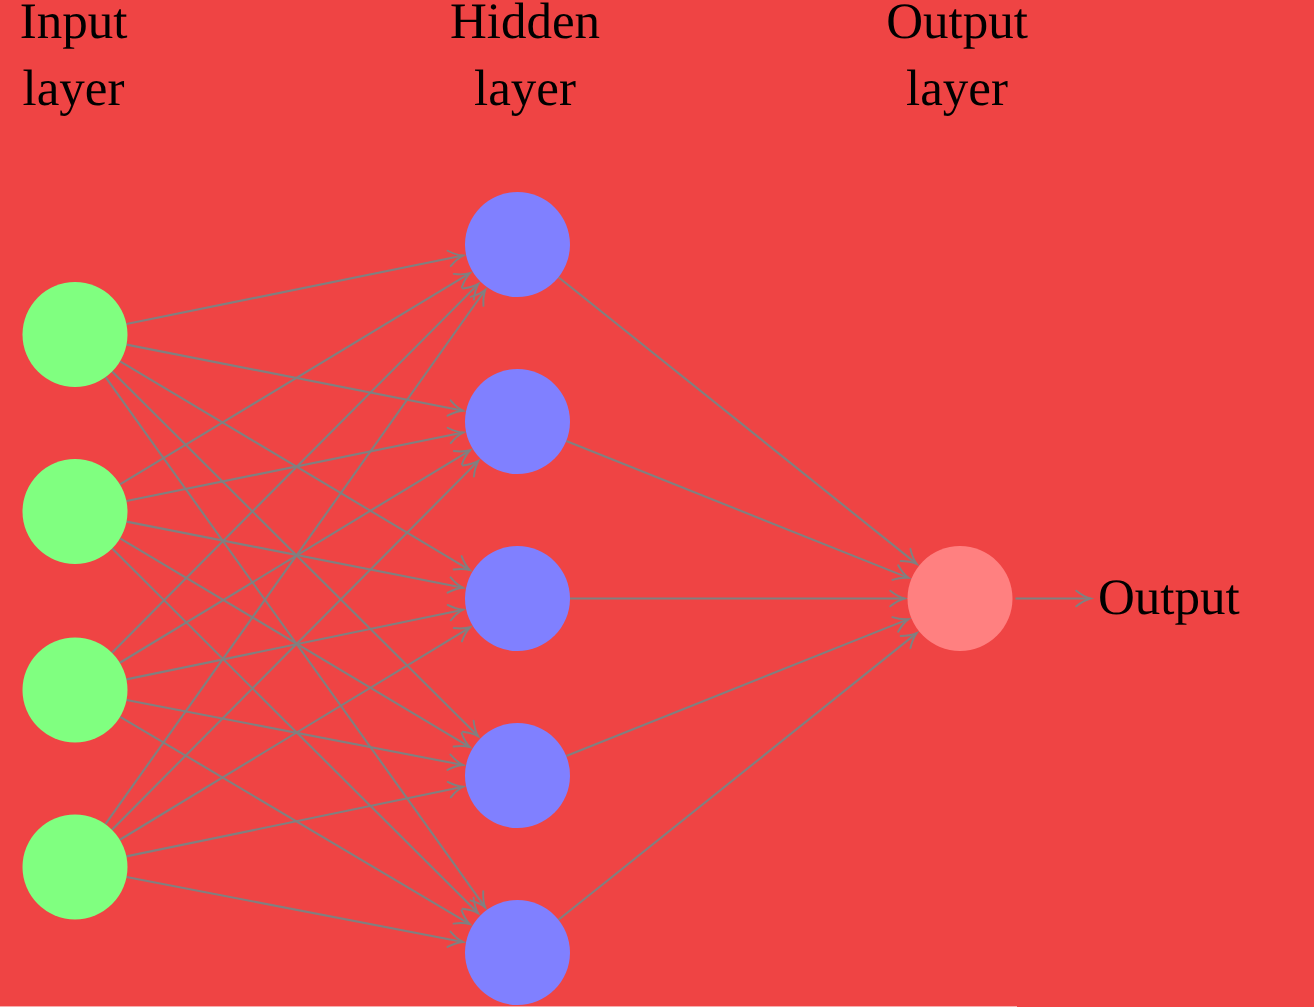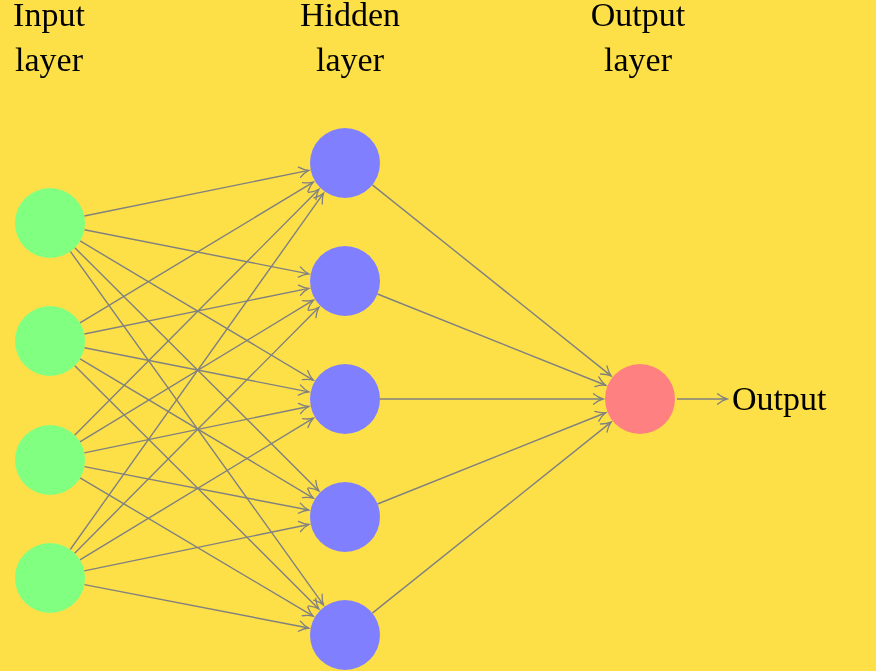--- a/index.html
+++ b/index.html
@@ -1,20 +1,20 @@
 <!DOCTYPE html>
 <html><head>
 <meta charset="utf-8">
 <style>
   html, body { margin: 0; padding: 0; background: #ffffff; }
   .canvas {
     position: relative;
     width: 876px;
     height: 671px;
-    background: #fde047;
+    background: #ef4444;
     overflow: hidden;
     font-family: "Liberation Serif", serif;
   }
   .col-title {
     position: absolute;
     top: -8px;
     transform: translateX(-50%);
     text-align: center;
     font-size: 34px;
     line-height: 45px;

